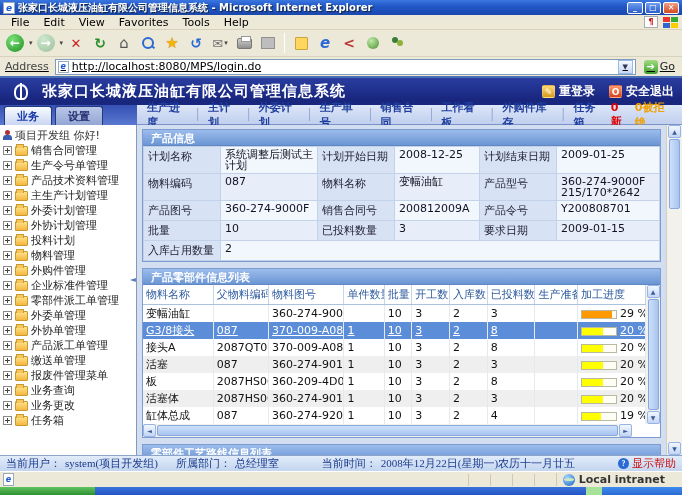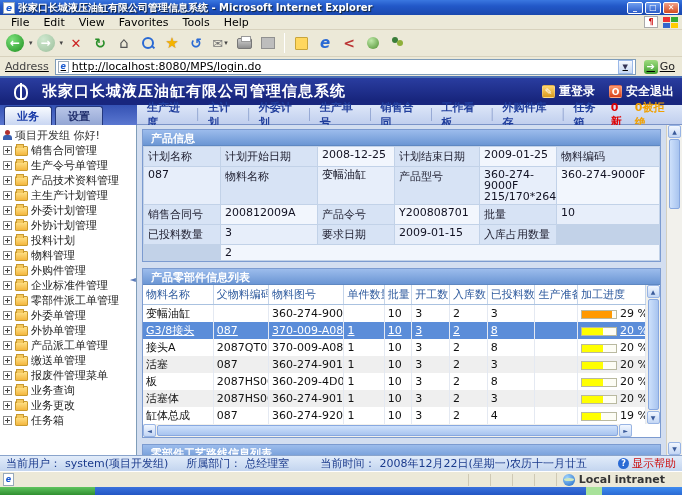--- a/index.html
+++ b/index.html
@@ -134,21 +134,21 @@
   .sthumb-v{width:11px;flex:1;margin:1px 0;background:linear-gradient(90deg,#cde0fb,#a8c4ef);border:1px solid #88a8e0;border-radius:2px;}
   .sthumb-h{height:11px;flex:1;margin:0 1px;background:linear-gradient(180deg,#cde0fb,#a8c4ef);border:1px solid #88a8e0;border-radius:2px;}
   .pbar{display:inline-block;width:36px;height:9px;background:#fdfdf5;border:1px solid #b9b9a0;vertical-align:middle;margin-right:3px;}
   .pfill{display:block;height:100%;}
   
   .vscroll{width:16px;flex:0 0 16px;background:#f2f1ec;display:flex;flex-direction:column;align-items:center;border-left:1px solid #d4d0c0;}
   .vscroll .sthumb-v{flex:0 0 70px;}
   .vtrack{flex:1;}
   
   .appstatus{height:21px;flex:0 0 14px;background:linear-gradient(#e2ecfa,#c3d5ef);border-top:1px solid #8aa4cc;
-    display:flex;align-items:center;padding:0 6px;color:#1a3a8c;gap:4px;}
+    display:flex;align-items:center;padding:0 6px;color:#1a3a8c;gap:4px;font-family:Liberation Serif, serif;}
   .appstatus .gap{flex:1;}
   .helplink{display:flex;align-items:center;gap:3px;color:#cc1111;}
   .qicon{width:11px;height:11px;border-radius:50%;background:#2a6ad4;color:#fff;font-size:8px;font-weight:bold;
     display:flex;align-items:center;justify-content:center;}
   .iestatus{height:16px;flex:0 0 16px;background:#ece9d8;border-top:1px solid #fff;display:flex;align-items:center;padding:0 3px;color:#333;}
   .iestatus .docicon{width:11px;height:13px;background:#fff;border:1px solid #9ab;margin-right:4px;
     display:flex;align-items:center;justify-content:center;color:#1a5ad0;font-size:8px;font-weight:bold;font-style:italic;}
   .iestatus .flex{flex:1;}
   .iecell{border-left:1px solid #cfc9b4;height:12px;width:22px;}
   .zone{display:flex;align-items:center;gap:4px;border-left:1px solid #cfc9b4;padding:0 14px 0 6px;font-weight:bold;}
@@ -387,33 +387,35 @@
         </div>
       <span class="splitter">◄</span>
     </div>
 
     <div class="content">
 
       <div class="panel">
         <div class="phead">产品信息</div>
         <div class="igrid">
           <div class="lab">计划名称</div>
+          <div class="val">系统调整后测试主计划</div>
           <div class="lab">计划开始日期</div>
           <div class="val">2008-12-25</div>
           <div class="lab">计划结束日期</div>
           <div class="val">2009-01-25</div>
 
           <div class="lab">物料编码</div>
           <div class="val alt">087</div>
           <div class="lab">物料名称</div>
           <div class="val alt">变幅油缸</div>
           <div class="lab">产品型号</div>
           <div class="val alt">360-274-9000F
 215/170*2642</div>
 
+          <div class="lab">产品图号</div>
           <div class="val">360-274-9000F</div>
           <div class="lab">销售合同号</div>
           <div class="val">200812009A</div>
           <div class="lab">产品令号</div>
           <div class="val">Y200808701</div>
 
           <div class="lab">批量</div>
           <div class="val alt">10</div>
           <div class="lab">已投料数量</div>
           <div class="val alt">3</div>

